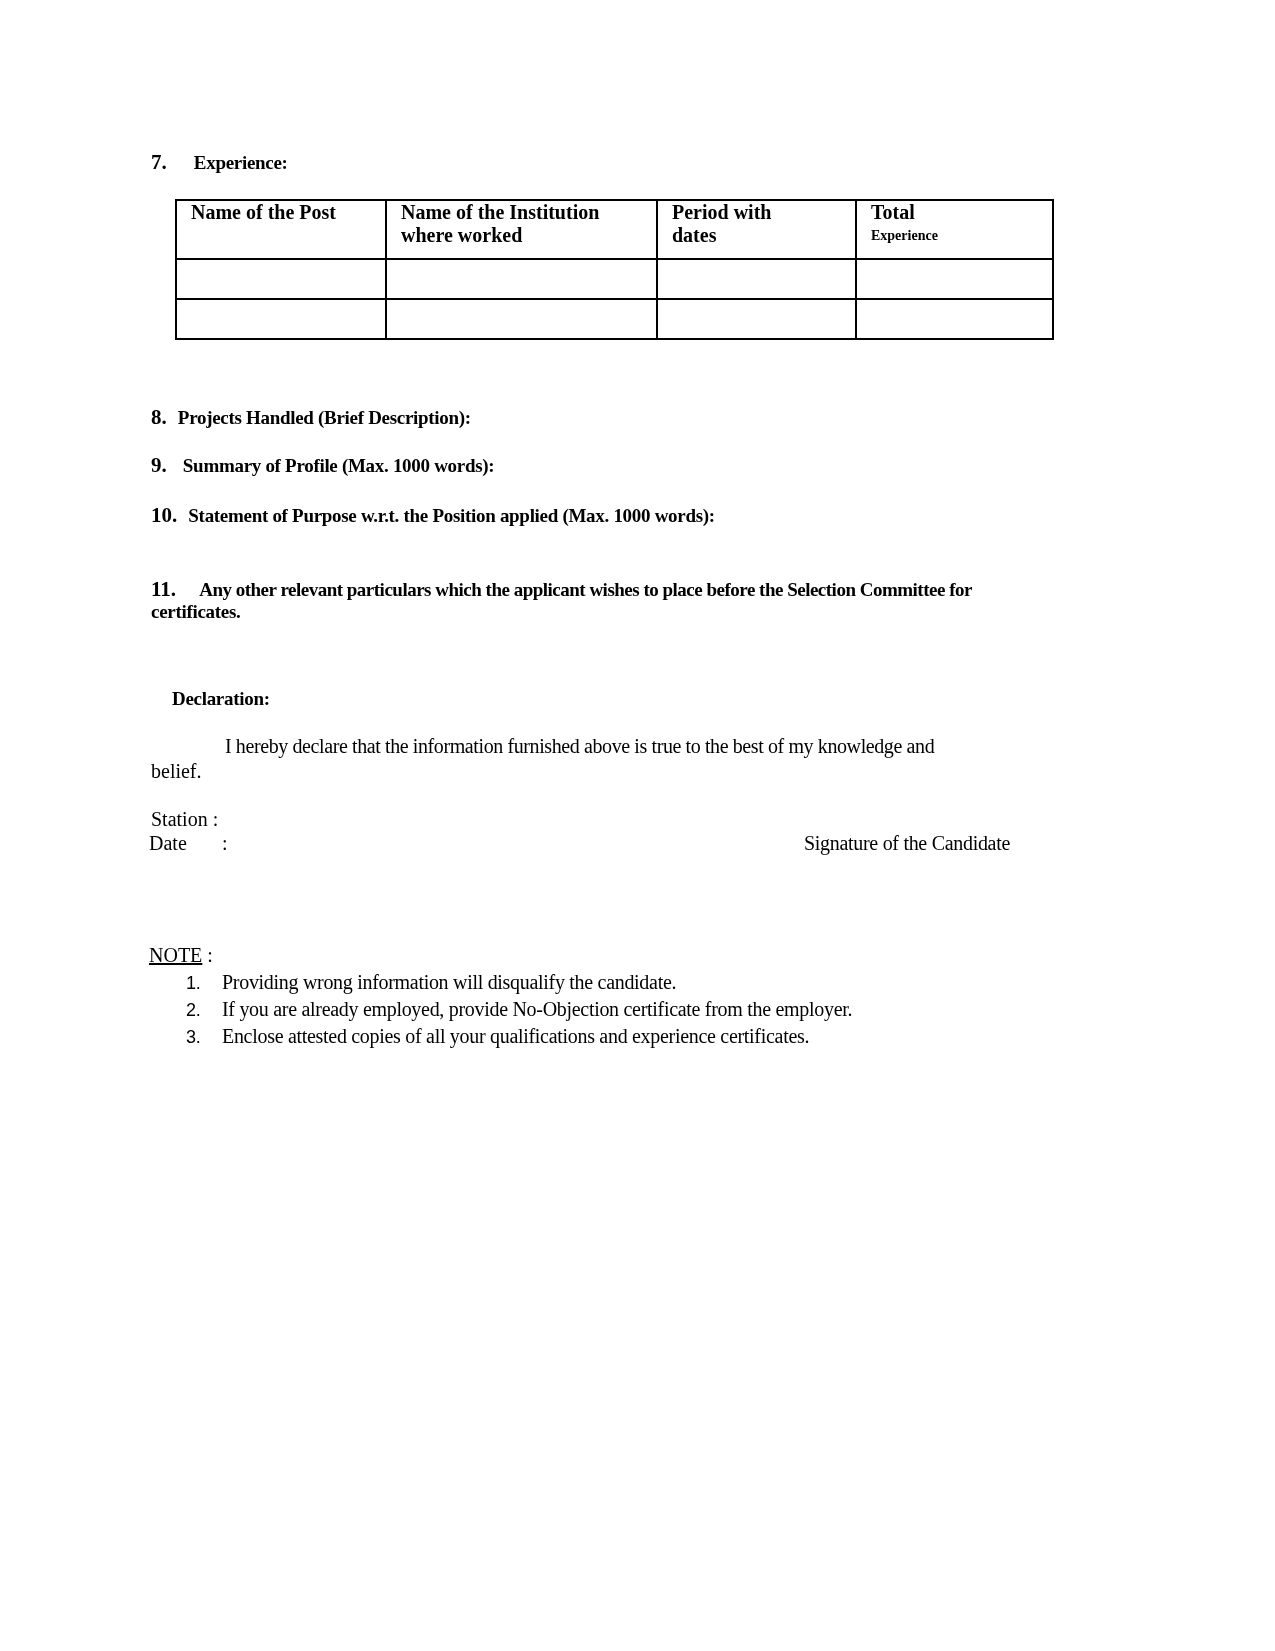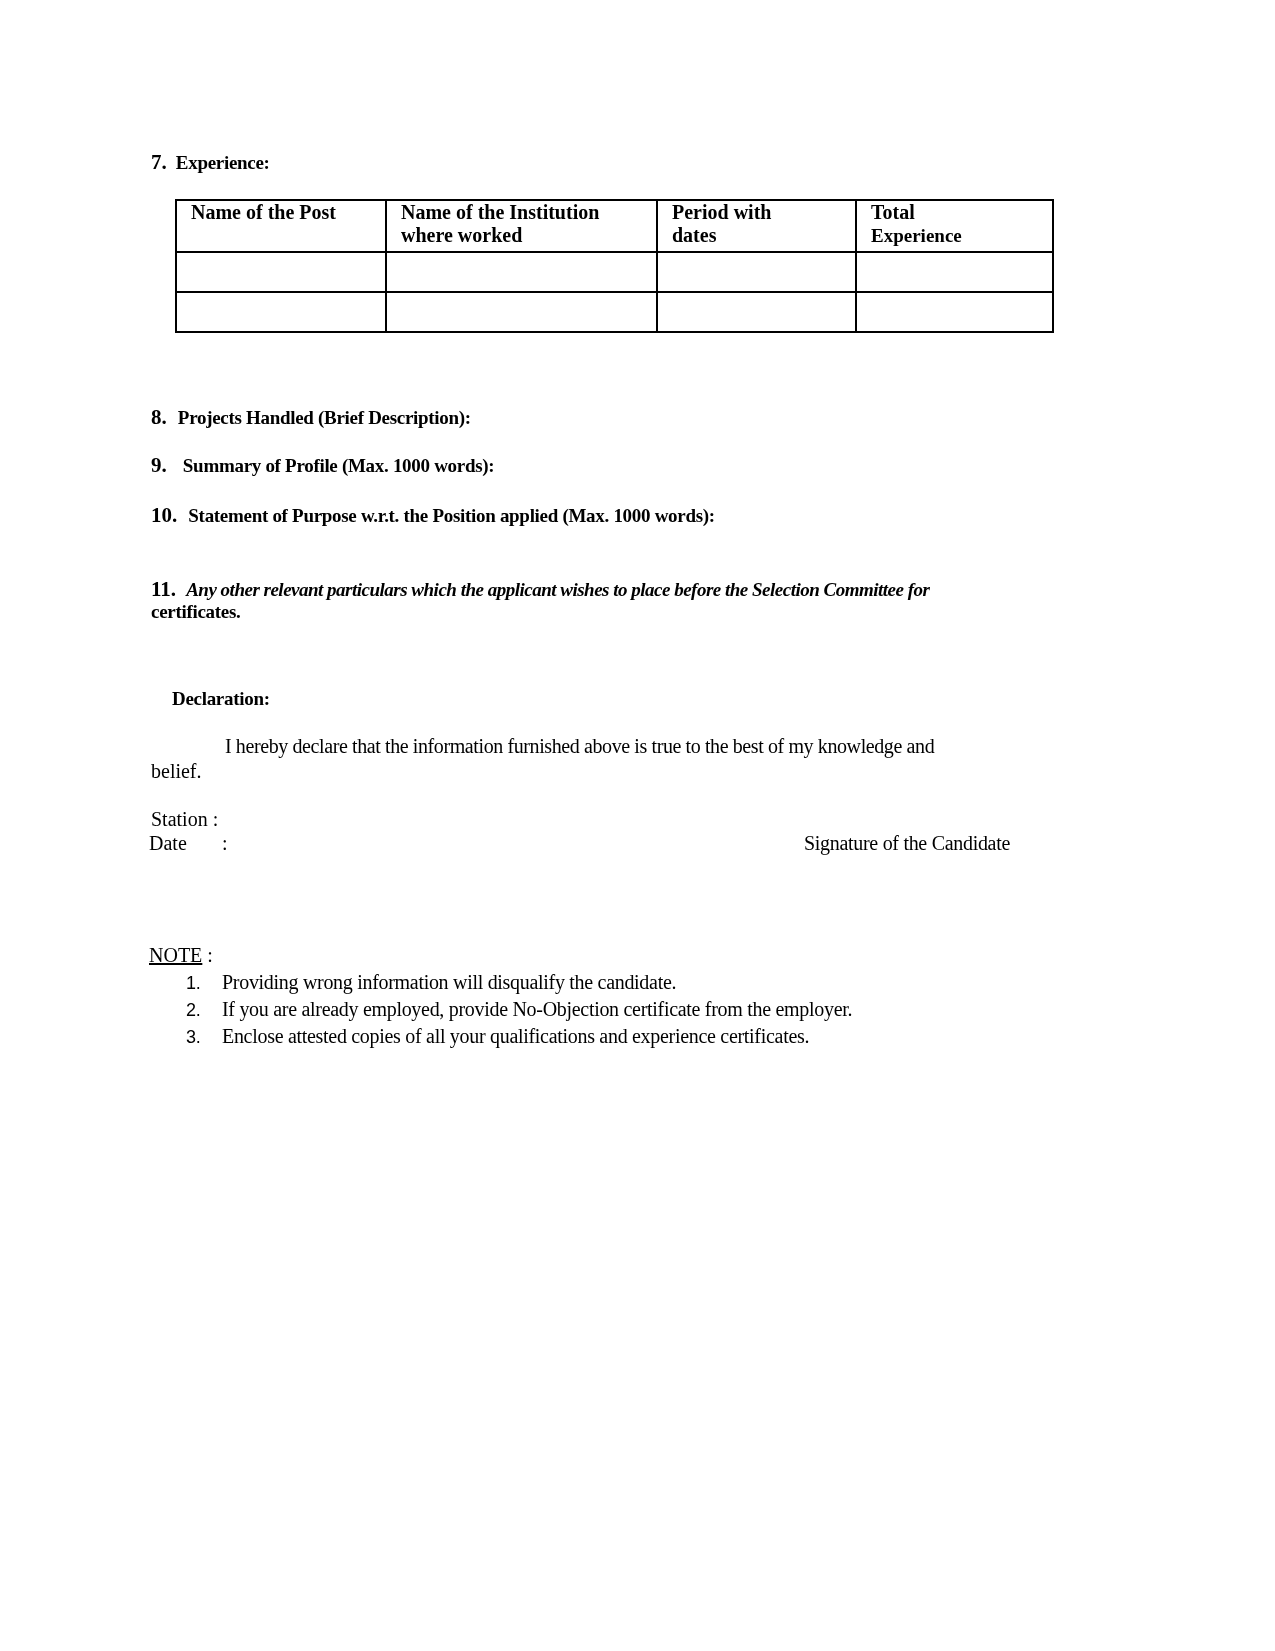--- a/index.html
+++ b/index.html
@@ -12,41 +12,41 @@
     table.exp td { border:2px solid #000; vertical-align:top; padding:0; }
     table.exp th { border:2px solid #000; vertical-align:top; text-align:left; font-family:"Liberation Serif", serif;
       font-weight:bold; font-size:20px; line-height:23px; padding:0 0 0 14px; }
     .body-t { font-family:"Liberation Serif", serif; font-size:20px; transform-origin:left top; }
   </style>
 </head>
 <body>
 
 <div class="abs" style="left:151px; top:150px;">
   <span class="num">7.</span>
-  <span class="h" style="margin-left:4px;">Experience:</span>
+  <span class="h" style="margin-left:22px;">Experience:</span>
 </div>
 
 <table class="exp">
   <tbody>
-      <tr style="height:52px;">
+      <tr style="height:59px;">
     <th style="width:194px;">
       <div>Name of the Post</div>
       <div></div>
     </th>
     <th style="width:255px;">
       <div>Name of the Institution</div>
       <div>where worked</div>
     </th>
     <th style="width:183px;">
       <div>Period with</div>
       <div>dates</div>
     </th>
     <th style="width:181px;">
       <div>Total</div>
-      <div style="font-size:19px;">Experience</div>
+      <div style="font-size:14px;">Experience</div>
     </th>
   </tr>
   <tr style="height:40px;">
     <td></td>
     <td></td>
     <td></td>
     <td></td>
   </tr>
   <tr style="height:40px;">
     <td></td>
@@ -67,21 +67,21 @@
   <span class="h" style="margin-left:11px;">Summary of Profile (Max. 1000 words):</span>
 </div>
 
 <div class="abs" style="left:151px; top:503px;">
   <span class="num">10.</span>
   <span class="h" style="margin-left:6px;">Statement of Purpose w.r.t. the Position applied (Max. 1000 words):</span>
 </div>
 
 <div class="abs" style="left:151px; top:577px;">
   <span class="num">11.</span>
-  <span class="h" style="margin-left:5px; letter-spacing:-0.5px;font-style:italic;">Any other relevant particulars which the applicant wishes to place before the Selection Committee for</span>
+  <span class="h" style="margin-left:18px; letter-spacing:-0.5px;">Any other relevant particulars which the applicant wishes to place before the Selection Committee for</span>
 </div>
 <div class="abs h" style="left:151px; top:601px;">certificates.</div>
 
 <div class="abs h" style="left:151px; top:688px;margin-left:21px;">Declaration:</div>
 <div class="abs body-t" style="left:225px; top:735px; letter-spacing:-0.4px;">I hereby declare that the information furnished above is true to the best of my knowledge and</div>
 <div class="abs body-t" style="left:151px; top:760px;">belief.</div>
 
 <div class="abs body-t" style="left:151px; top:808px;">Station :</div>
 <div class="abs body-t" style="left:149px; top:832px;">Date</div>
 <div class="abs body-t" style="left:222px; top:832px;">:</div>

